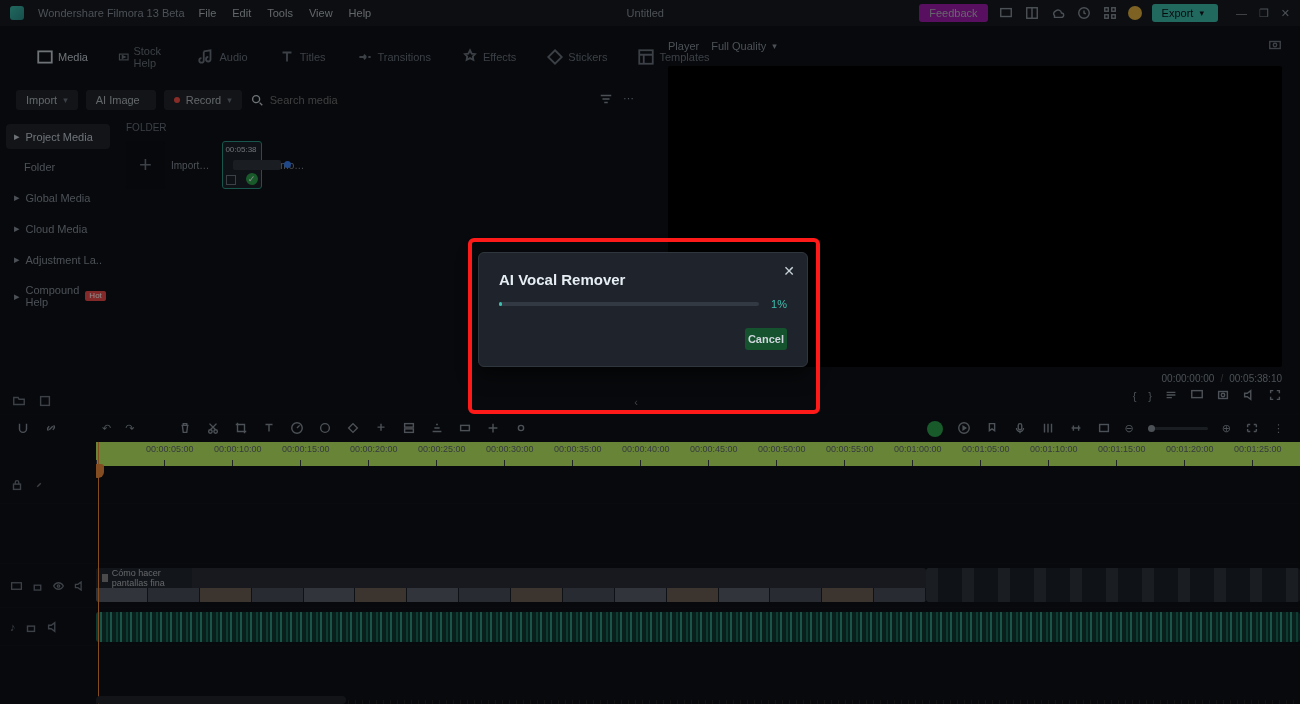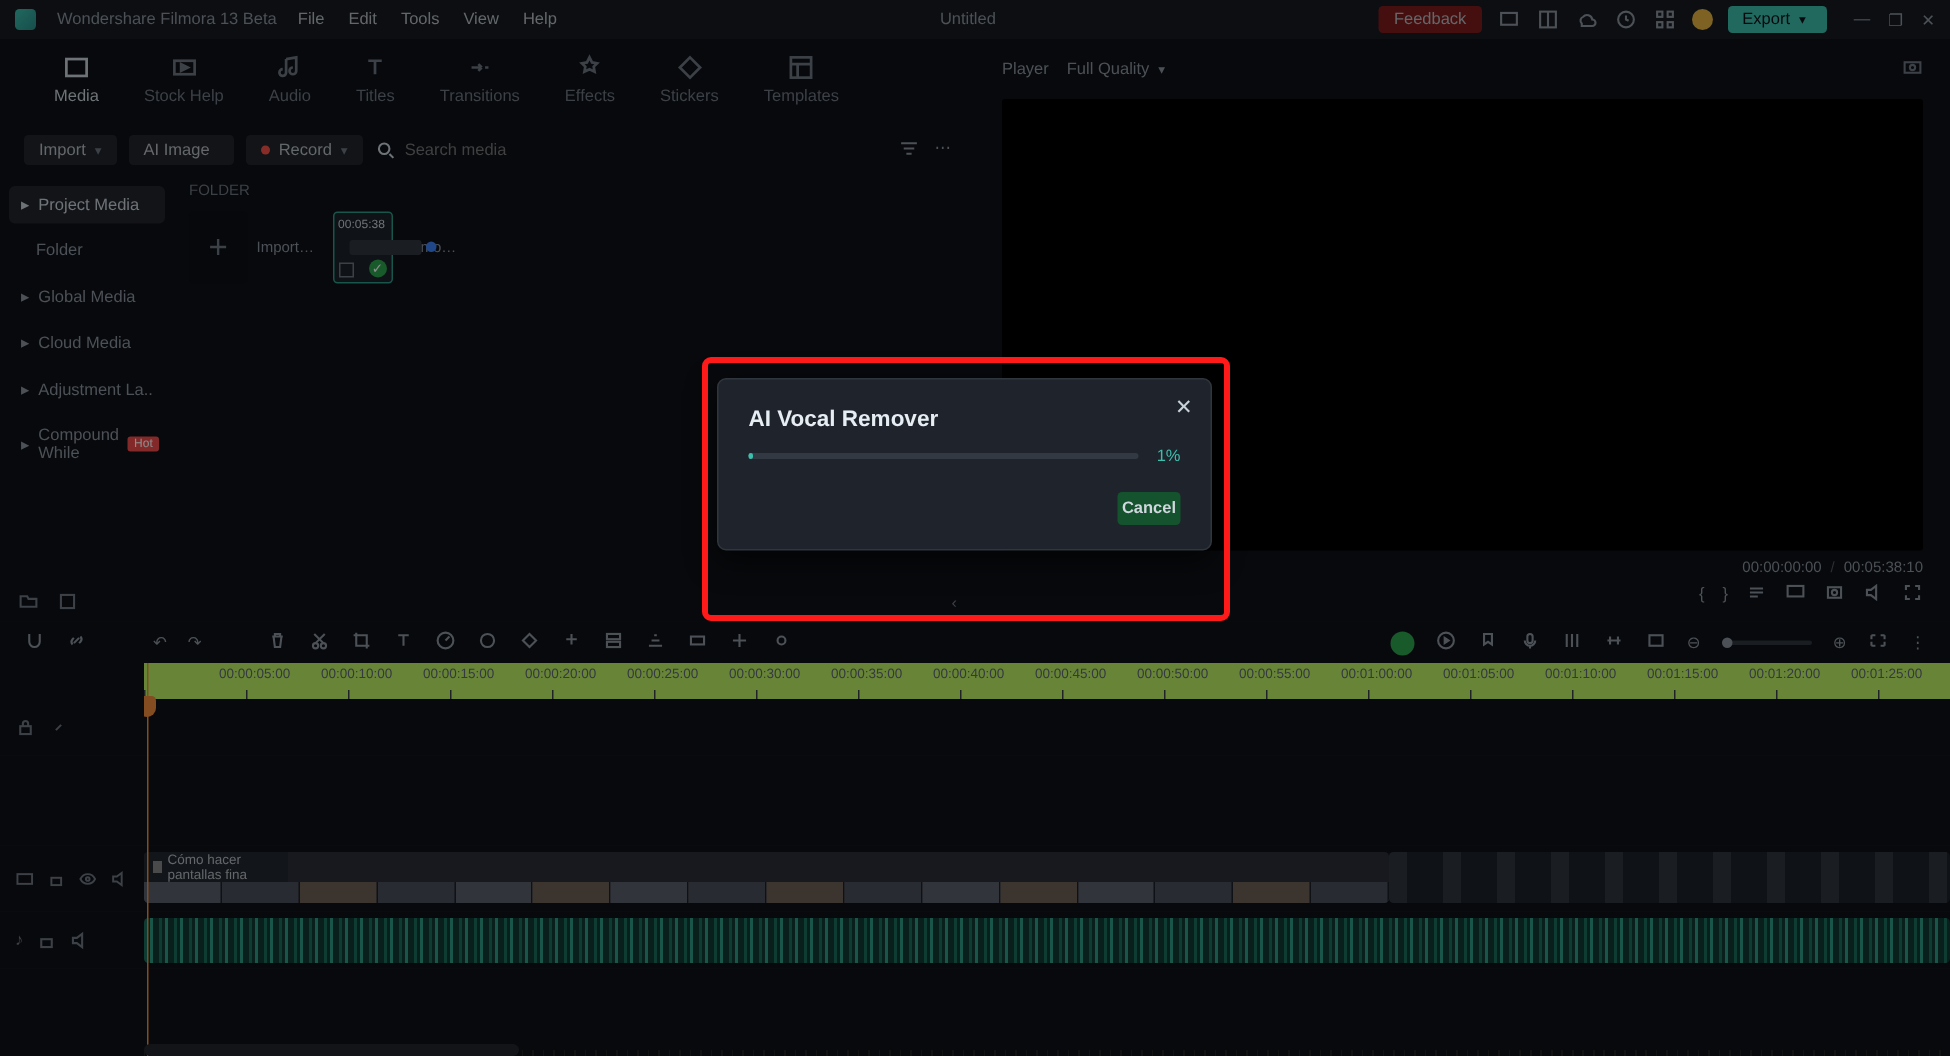--- a/index.html
+++ b/index.html
@@ -19,41 +19,41 @@
   width: 14px; height: 14px; border-radius: 3px;
   background: linear-gradient(135deg,#3dbfae,#2a8f8a);
   display: inline-block; position: relative;
 }
 .app-title { color: #8b949e; min-width: 130px; }
 .menu { display: flex; gap: 16px; color: #b7bcc1; }
 .menu span { cursor: pointer; }
 .titlebar .doc-name { margin: 0 auto; color: #8b949e; }
 .tb-right { display: flex; align-items: center; gap: 10px; }
 .feedback-btn {
-  background: #7f1d1d; color: #b7bcc1; padding: 3px 10px;
+  background: #a21caf; color: #b7bcc1; padding: 3px 10px;
   border-radius: 3px; cursor: pointer;
 }
 .tb-icon {
   width: 16px; height: 16px; display: inline-flex;
   align-items: center; justify-content: center; color: #8b949e; cursor: pointer;
 }
 .circle-yellow { width: 14px; height: 14px; border-radius: 50%; background: #e3b341; }
 .export-btn {
   background: #3dbfae; color: #0d1117; padding: 3px 14px 3px 10px;
   border-radius: 3px; cursor: pointer; display: flex; align-items: center; gap: 6px;
 }
 .export-btn::after { content: '▾'; font-size: 9px; }
 .win-ctrl { display: flex; gap: 12px; margin-left: 8px; color: #8b949e; }
 
 .upper { display: flex; height: 388px; }
 .left-panel { width: 650px; display: flex; flex-direction: column; }
 .tabs {
   display: flex; gap: 18px; padding: 6px 30px 0; height: 56px;
 }
-.tab { display: flex; flex-direction: column; align-items: center;
+.tab { display: flex; flex-direction: row; align-items: center;
   gap: 4px; color: #6e7681; cursor: pointer; padding: 4px 6px; }
 .tab.active { color: #c9d1d9; }
 .tab .tb-ic { width: 18px; height: 18px; }
 .sub-bar {
   display: flex; align-items: center; gap: 8px;
   padding: 6px 16px; height: 36px;
 }
 .chip {
   background: #21262d; color: #b7bcc1; padding: 4px 10px;
   border-radius: 3px; cursor: pointer; display: flex; align-items: center; gap: 6px;
@@ -356,21 +356,21 @@
       </div>
     </div>
 
     <div class="panel-body">
       <div class="sidebar">
         <div class="side-item active">▸ <span>Project Media</span></div>
         <div class="side-item sub">Folder</div>
         <div class="side-item">▸ <span>Global Media</span></div>
         <div class="side-item">▸ <span>Cloud Media</span></div>
         <div class="side-item">▸ <span>Adjustment La..</span></div>
-        <div class="side-item">▸ <span>Compound While</span> <span class="badge-hot">Hot</span></div>
+        <div class="side-item">▸ <span>Compound Help</span> <span class="badge-hot">Hot</span></div>
       </div>
 
       <div class="media-area">
         <div class="folder-lbl">FOLDER</div>
         <div class="media-grid">
           <div class="media-card">
             <div class="thumb import">+</div>
             <div class="cap">Import Media</div>
           </div>
           <div class="media-card">

